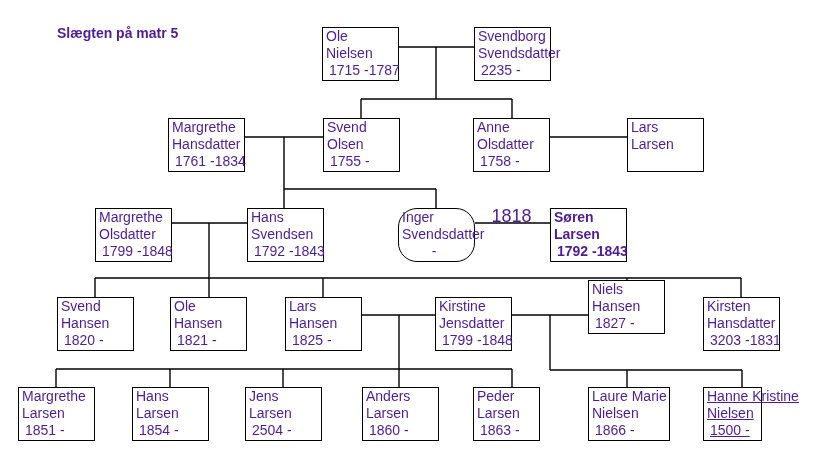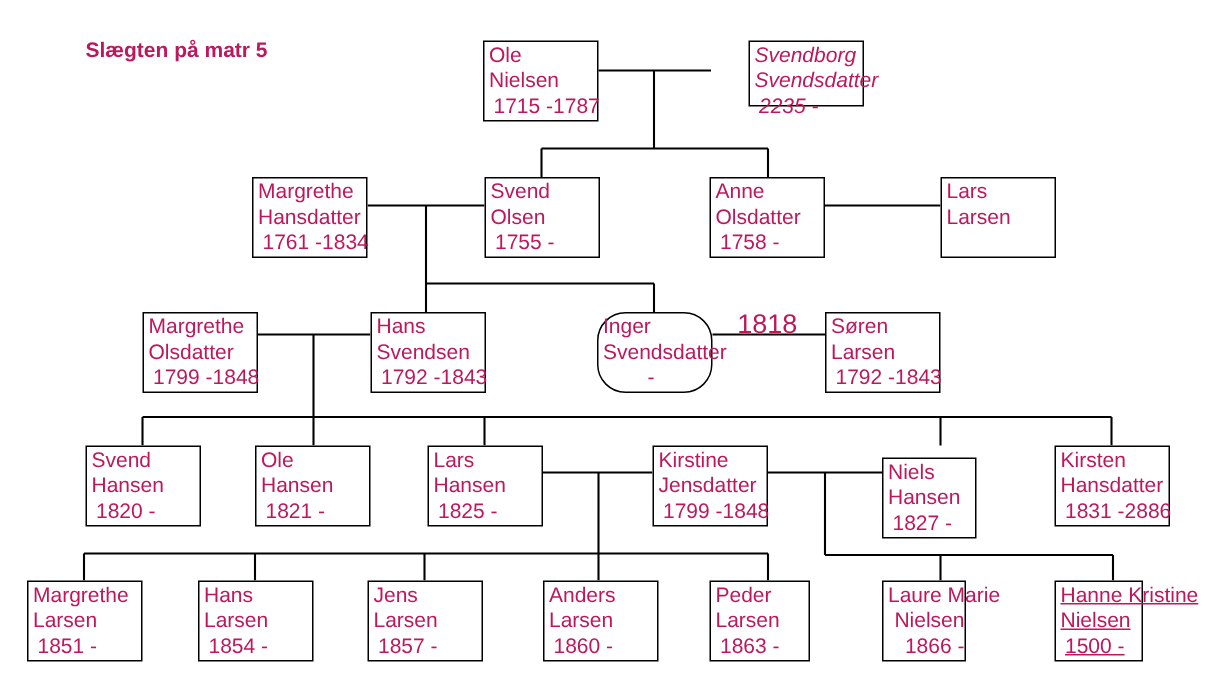--- a/index.html
+++ b/index.html
@@ -2,21 +2,21 @@
 <html><head>
   <meta charset="utf-8">
   <style>
     html, body { margin: 0; padding: 0; background: #ffffff; }
     .stage {
       position: relative;
       width: 817px;
       height: 461px;
       background: #ffffff;
       font-family: "Liberation Sans", sans-serif;
-      color: #be185d;
+      color: #4c1d95;
       overflow: hidden;
     }
     .title {
       position: absolute;
       left: 57px;
       top: 25px;
       font-size: 14px;
       font-weight: bold;
       white-space: pre;
     }
@@ -86,21 +86,21 @@
       <line x1="550" y1="370" x2="742" y2="370"></line>
       <line x1="627" y1="370" x2="627" y2="387"></line>
       <line x1="742" y1="370" x2="742" y2="387"></line>
     </svg>
   <div class="year-label">1818</div>
 <div class="pbox" style="left: 322px; top: 27px; width: 77px; height: 54px;">
       <div class="prow given">Ole</div>
       <div class="prow surname">Nielsen</div>
       <div class="prow years">1715 -1787</div>
     </div>
-    <div class="pbox" style="left: 499px; top: 27px; width: 77px; height: 44px; font-style: italic;">
+    <div class="pbox" style="left: 474px; top: 27px; width: 77px; height: 54px;">
       <div class="prow given">Svendborg</div>
       <div class="prow surname">Svendsdatter</div>
       <div class="prow years">2235 -</div>
     </div>
     <div class="pbox" style="left: 168px; top: 118px; width: 77px; height: 54px;">
       <div class="prow given">Margrethe</div>
       <div class="prow surname">Hansdatter</div>
       <div class="prow years">1761 -1834</div>
     </div>
     <div class="pbox" style="left: 323px; top: 118px; width: 77px; height: 54px;">
@@ -126,21 +126,21 @@
     <div class="pbox" style="left: 247px; top: 208px; width: 77px; height: 54px;">
       <div class="prow given">Hans</div>
       <div class="prow surname">Svendsen</div>
       <div class="prow years">1792 -1843</div>
     </div>
     <div class="pbox" style="left: 398px; top: 208px; width: 77px; height: 54px; border-radius: 19px;">
       <div class="prow given">Inger</div>
       <div class="prow surname">Svendsdatter</div>
       <div class="prow years center">-</div>
     </div>
-    <div class="pbox" style="left: 550px; top: 208px; width: 77px; height: 54px;">
+    <div class="pbox" style="left: 550px; top: 208px; width: 77px; height: 54px; font-weight: bold;">
       <div class="prow given">Søren</div>
       <div class="prow surname">Larsen</div>
       <div class="prow years">1792 -1843</div>
     </div>
     <div class="pbox" style="left: 57px; top: 297px; width: 77px; height: 54px;">
       <div class="prow given">Svend</div>
       <div class="prow surname">Hansen</div>
       <div class="prow years">1820 -</div>
     </div>
     <div class="pbox" style="left: 170px; top: 297px; width: 77px; height: 54px;">
@@ -151,56 +151,56 @@
     <div class="pbox" style="left: 285px; top: 297px; width: 77px; height: 54px;">
       <div class="prow given">Lars</div>
       <div class="prow surname">Hansen</div>
       <div class="prow years">1825 -</div>
     </div>
     <div class="pbox" style="left: 435px; top: 297px; width: 77px; height: 54px;">
       <div class="prow given">Kirstine</div>
       <div class="prow surname">Jensdatter</div>
       <div class="prow years">1799 -1848</div>
     </div>
-    <div class="pbox" style="left: 588px; top: 305px; width: 63px; height: 54px;">
+    <div class="pbox" style="left: 588px; top: 280px; width: 77px; height: 54px;">
       <div class="prow given">Niels</div>
       <div class="prow surname">Hansen</div>
       <div class="prow years">1827 -</div>
     </div>
     <div class="pbox" style="left: 703px; top: 297px; width: 77px; height: 54px;">
       <div class="prow given">Kirsten</div>
       <div class="prow surname">Hansdatter</div>
-      <div class="prow years">1831 -2886</div>
+      <div class="prow years">3203 -1831</div>
     </div>
     <div class="pbox" style="left: 18px; top: 387px; width: 77px; height: 54px;">
       <div class="prow given">Margrethe</div>
       <div class="prow surname">Larsen</div>
       <div class="prow years">1851 -</div>
     </div>
     <div class="pbox" style="left: 132px; top: 387px; width: 77px; height: 54px;">
       <div class="prow given">Hans</div>
       <div class="prow surname">Larsen</div>
       <div class="prow years">1854 -</div>
     </div>
     <div class="pbox" style="left: 245px; top: 387px; width: 77px; height: 54px;">
       <div class="prow given">Jens</div>
       <div class="prow surname">Larsen</div>
-      <div class="prow years">1857 -</div>
+      <div class="prow years">2504 -</div>
     </div>
     <div class="pbox" style="left: 362px; top: 387px; width: 77px; height: 54px;">
       <div class="prow given">Anders</div>
       <div class="prow surname">Larsen</div>
       <div class="prow years">1860 -</div>
     </div>
     <div class="pbox" style="left: 473px; top: 387px; width: 67px; height: 54px;">
       <div class="prow given">Peder</div>
       <div class="prow surname">Larsen</div>
       <div class="prow years">1863 -</div>
     </div>
-    <div class="pbox" style="left: 588px; top: 387px; width: 56px; height: 54px; text-align: right;">
+    <div class="pbox" style="left: 588px; top: 387px; width: 82px; height: 54px;">
       <div class="prow given">Laure Marie</div>
       <div class="prow surname">Nielsen</div>
       <div class="prow years">1866 -</div>
     </div>
     <div class="pbox" style="left: 703px; top: 387px; width: 59px; height: 54px; text-decoration: underline;">
       <div class="prow given">Hanne Kristine</div>
       <div class="prow surname">Nielsen</div>
       <div class="prow years">1500 -</div>
     </div>
   </div>

